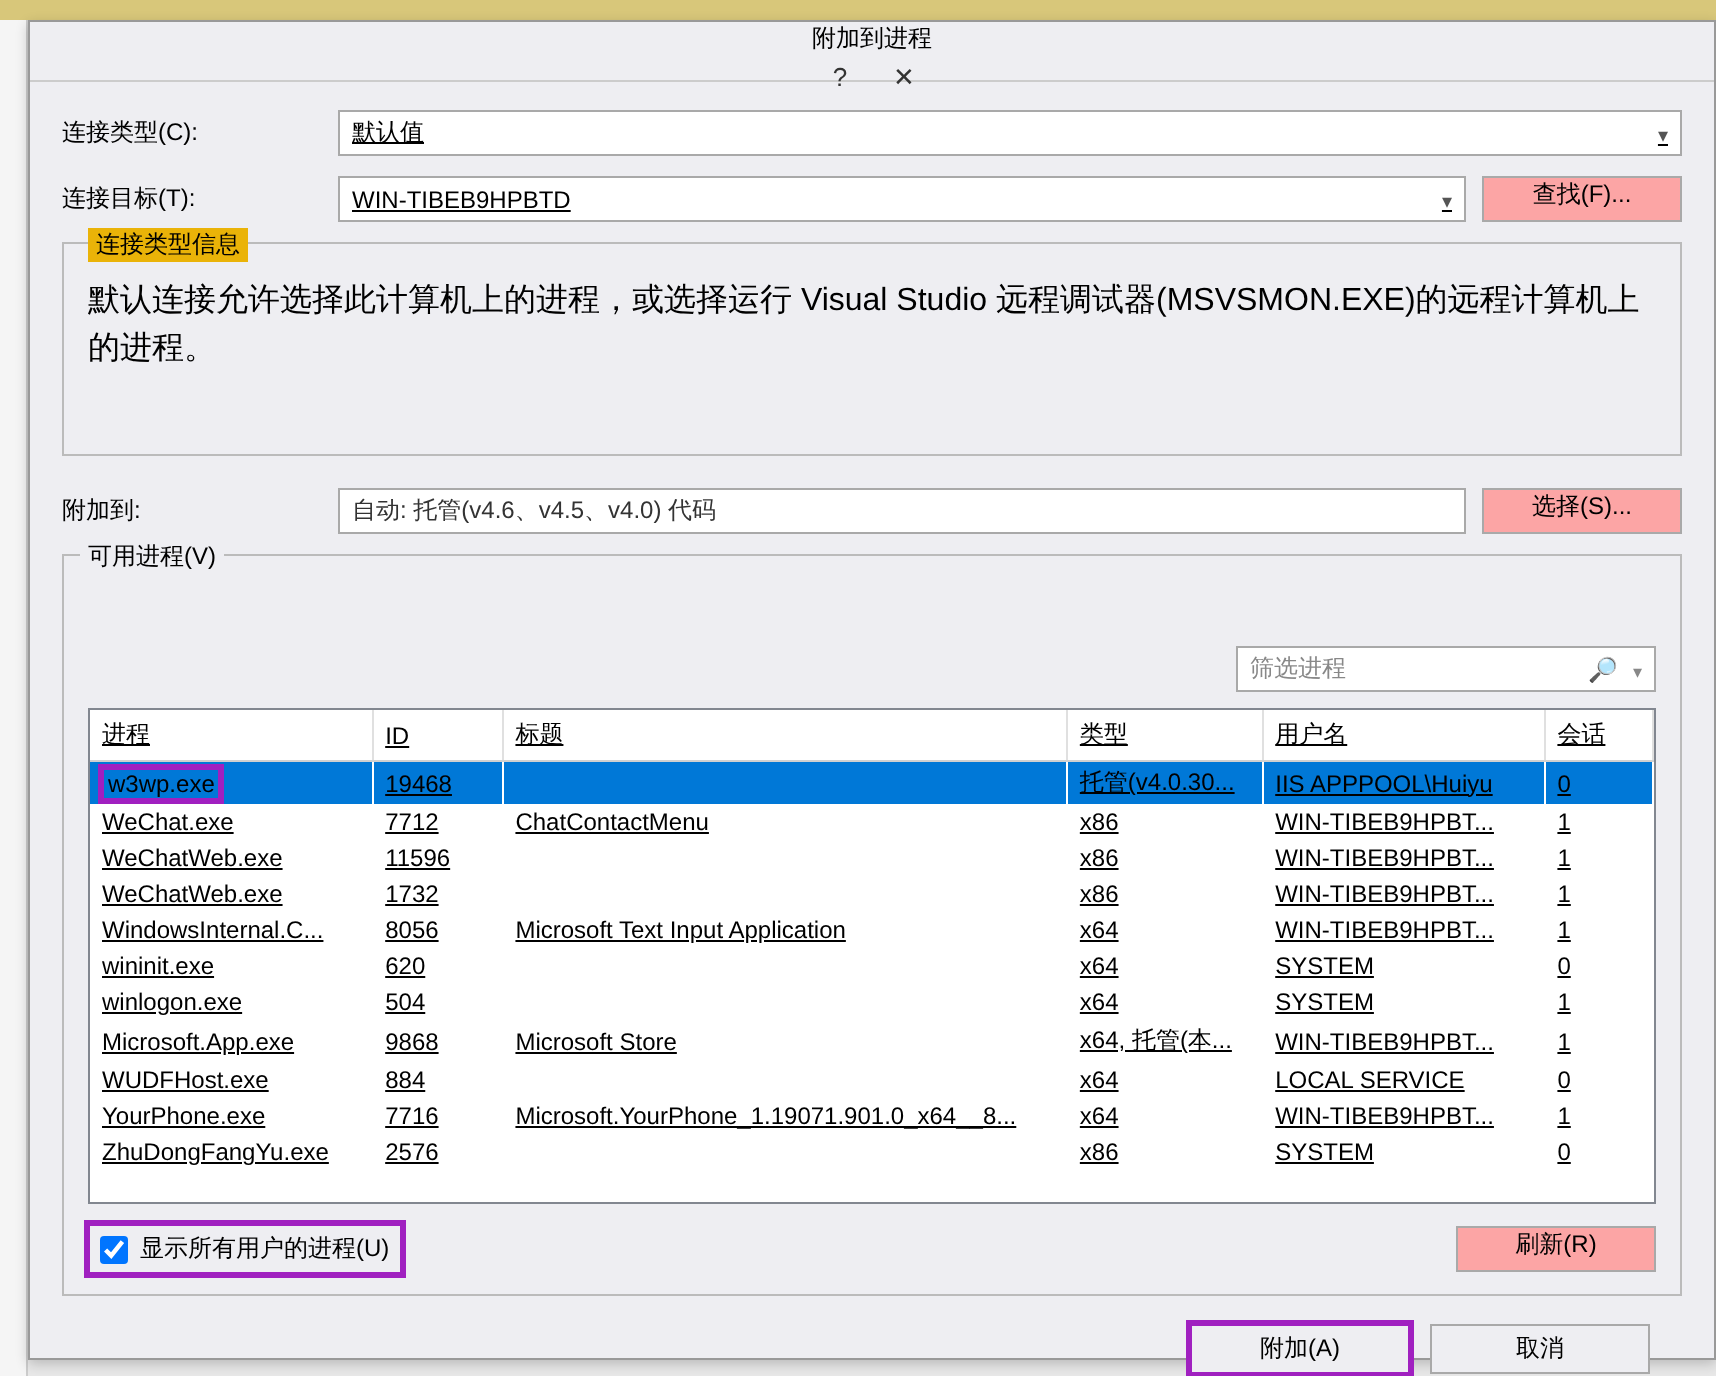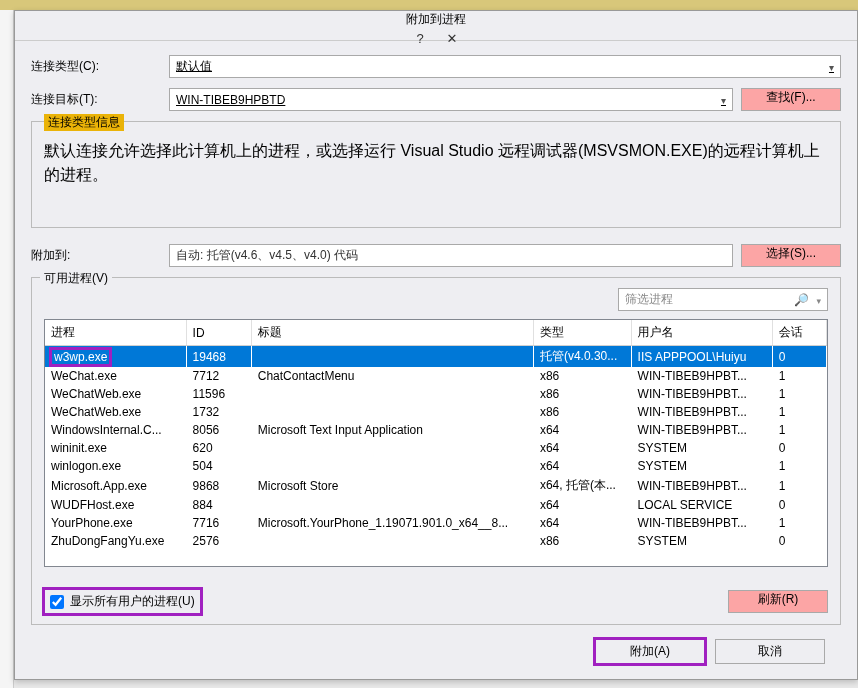--- a/index.html
+++ b/index.html
@@ -14,36 +14,36 @@
 .label { width: 130px; }
 .select, .textfield { flex: 1; height: 23px; border: 1px solid #a9a9a9; background: #fff; padding: 0 6px; display: flex; align-items: center; justify-content: space-between; text-decoration: underline; }
 .dropdown-arrow::after { content: "▾"; color: #555; font-size: 10px; }
 .btn { min-width: 100px; height: 23px; border: 1px solid #a9a9a9; background: #fca5a5; display: flex; align-items: flex-start; justify-content: center; cursor: pointer; font-size: 12px; padding: 0 10px; }
 .fieldset { border: 1px solid #bbb; padding: 10px 12px 12px 12px; margin-bottom: 16px; }
 .fieldset .legend { font-size: 12px; position: relative; top: -18px; background: #eab308; display: inline-block; padding: 0 4px; margin-bottom: -10px; }
 .info-text { font-size: 16px; margin-top: -8px; line-height: 1.5; }
 .readonly { flex: 1; height: 23px; border: 1px solid #a9a9a9; background: #fff; padding: 0 6px; display: flex; align-items: center; color: #333; }
 .group { border: 1px solid #bbb; padding: 10px 12px; position: relative; }
 .group-label { position: absolute; top: -8px; left: 8px; background: #eeeef2; padding: 0 4px; font-size: 12px; }
-.filter-row { display: flex; justify-content: flex-end; margin-bottom: 8px; }
+.filter-row { display: flex; justify-content: flex-end; margin-bottom: 8px; margin-top: 35px; }
 .filter-input { width: 210px; height: 23px; border: 1px solid #a9a9a9; background: #fff; display: flex; align-items: center; justify-content: space-between; padding: 0 6px; color: #888; }
 .filter-input .search-icon { color: #555; font-size: 12px; }
 .table-wrap { border: 1px solid #828790; background: #fff; height: 248px; overflow-y: scroll; position: relative; }
-table { width: 100%; border-collapse: collapse; table-layout: fixed; font-size: 12px; }
+table { width: 100%; border-collapse: collapse; table-layout: fixed; font-size: 12px; text-decoration: underline; }
 thead th { text-align: left; font-weight: normal; background: #fff; border-bottom: 1px solid #d0d0d0; border-right: 1px solid #e0e0e0; padding: 4px 6px; position: sticky; top: 0; }
 tbody td { padding: 2px 6px; border-right: 1px solid transparent; white-space: nowrap; overflow: hidden; text-overflow: ellipsis; }
-tbody tr.selected { background: #0078d7; color: #ffffff; }
+tbody tr.selected { background: #0078d7; color: #000000; }
 .highlight-purple { outline: 3px solid #a020c0; outline-offset: -1px; }
 .col-process { width: 130px; }
 .col-id { width: 60px; }
 .col-title { width: 260px; }
 .col-type { width: 90px; }
 .col-user { width: 130px; }
 .col-session { width: 50px; }
-.bottom-row { display: flex; justify-content: space-between; align-items: center; margin-top: 22px; }
+.bottom-row { display: flex; justify-content: space-between; align-items: center; margin-top: 10px; }
 .checkbox { display: flex; align-items: center; gap: 6px; padding: 4px 6px; }
 .checkbox input { width: 14px; height: 14px; }
 .footer { display: flex; justify-content: flex-end; gap: 10px; padding: 14px 16px 0 16px; }
 .ftr-btn { width: 110px; height: 25px; border: 1px solid #a9a9a9; background: #eeeef2; display: flex; align-items: center; justify-content: center; cursor: pointer; font-size: 12px; }
 .ftr-btn.primary { border: 1px solid #0078d7; }
 .sidebar-bg { position:absolute; left:0; top:0; width:14px; height:688px; background:#f5f5f5; border-right:1px solid #ccc; }
 .topstrip { position:absolute; left:0; top:0; width:858px; height:10px; background:#d8c77a; }
 </style>
 </head>
 <body>

